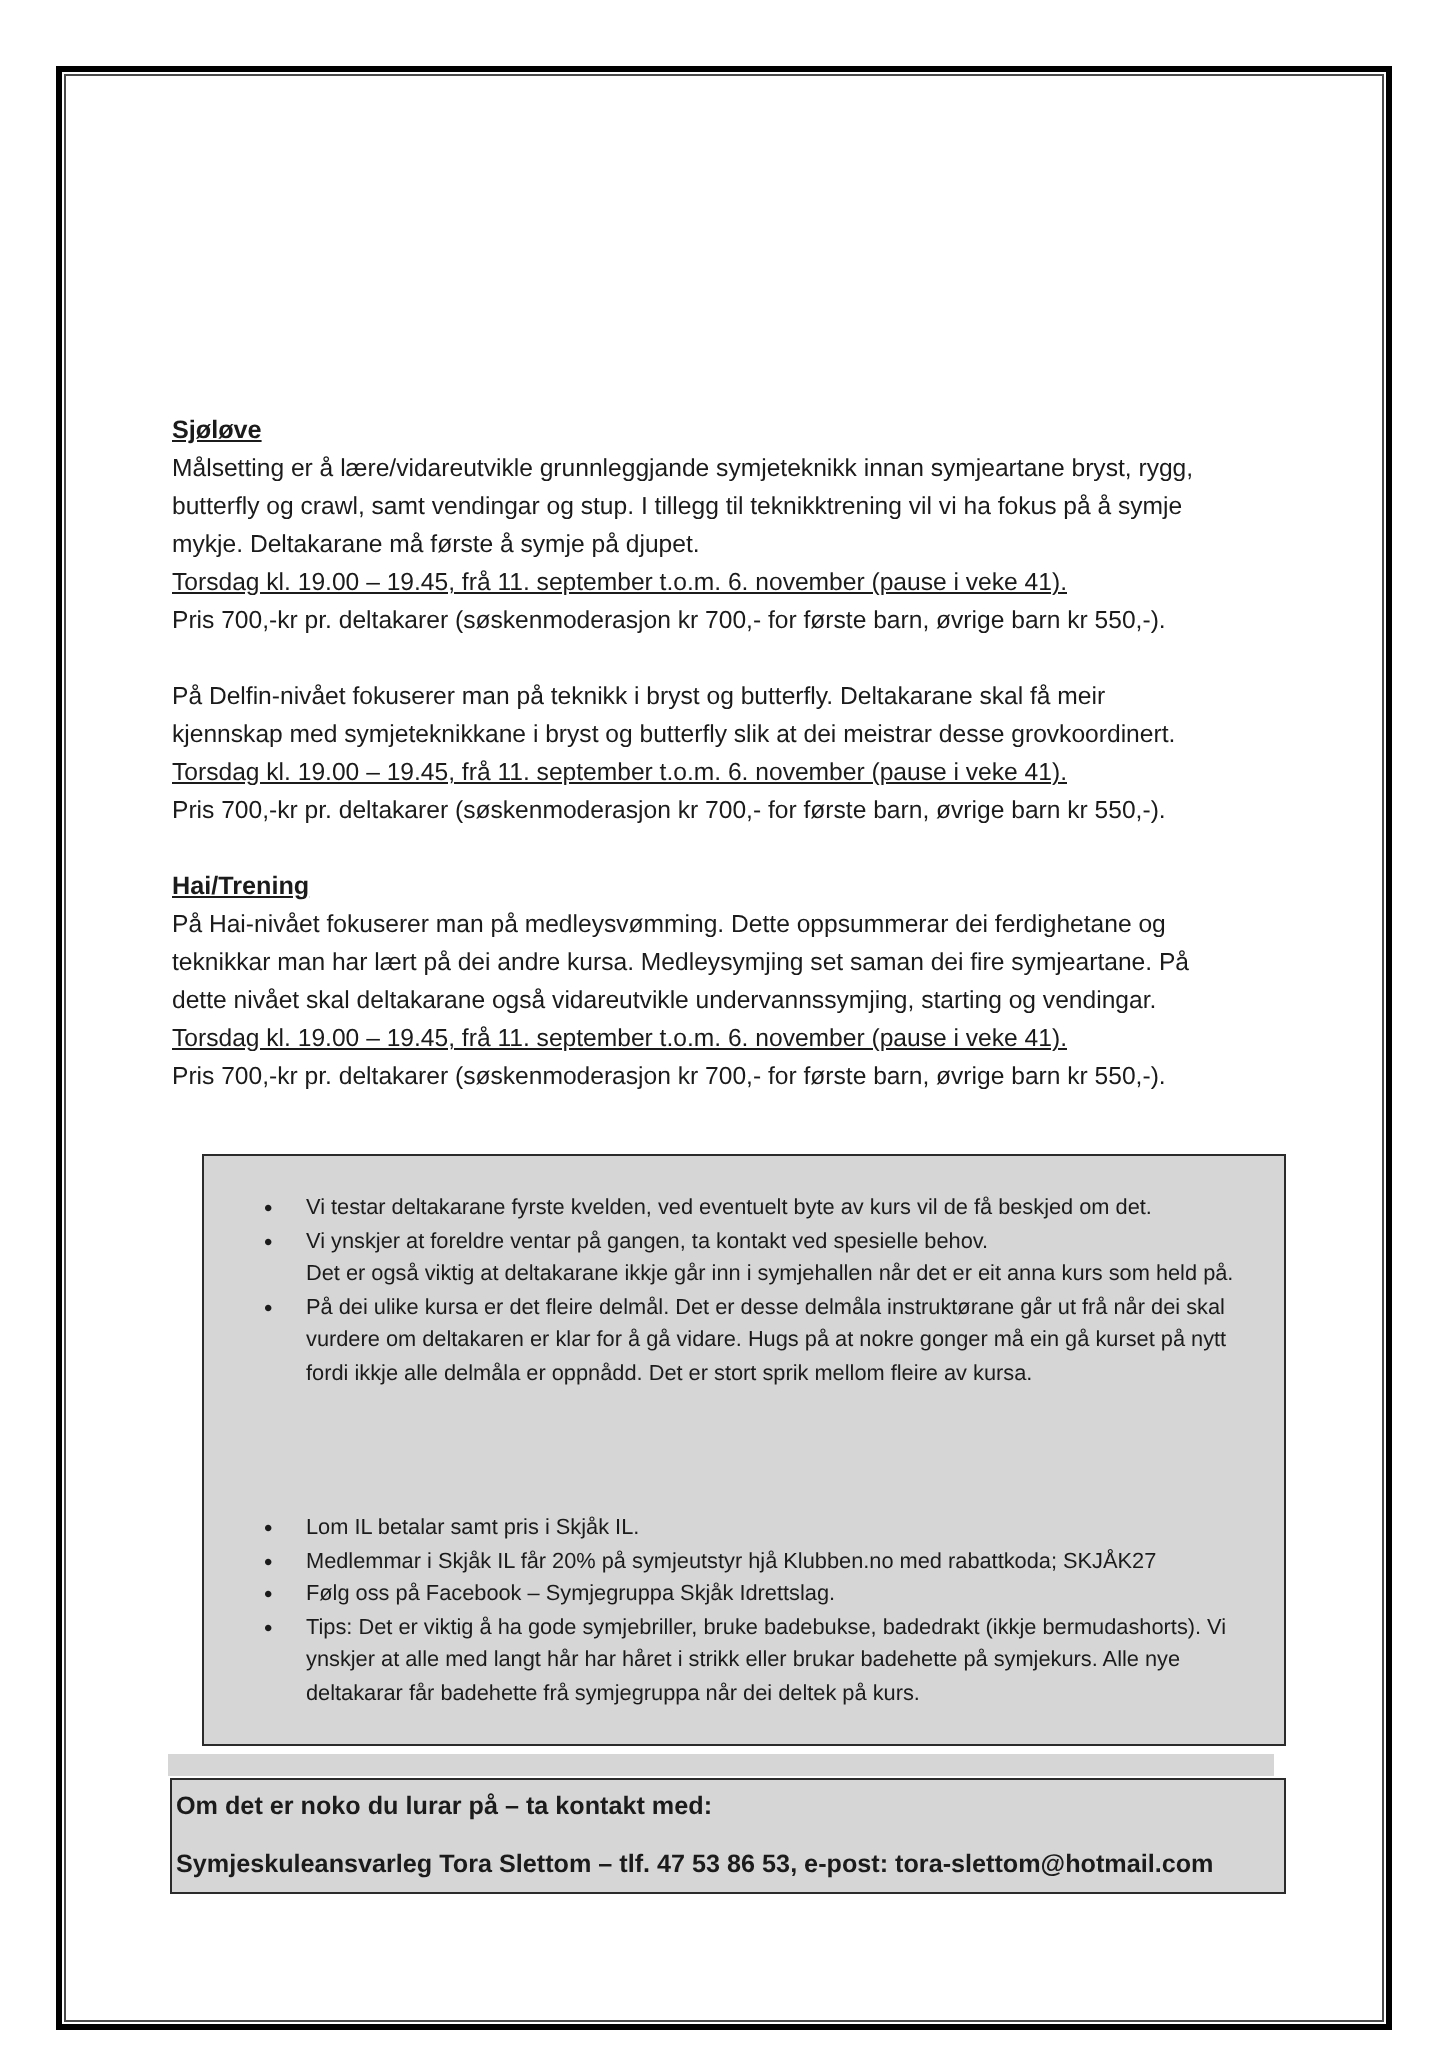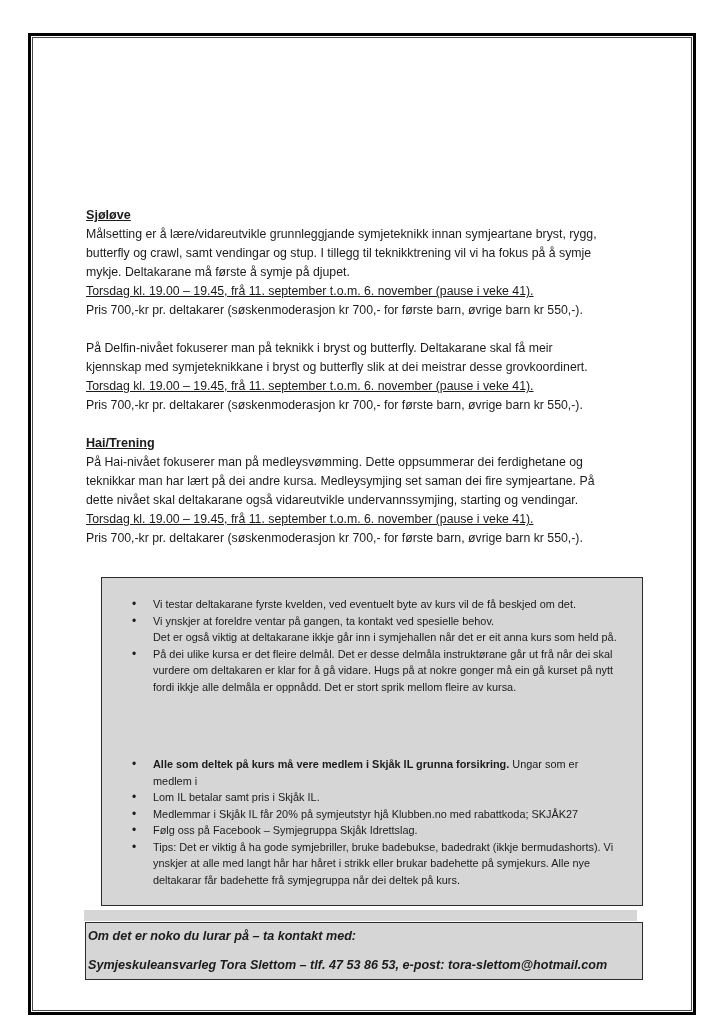--- a/index.html
+++ b/index.html
@@ -46,21 +46,21 @@
   .strip {
     margin: 4px 0 0 -2px; width: 553px; height: 11px;
     background: #d6d6d6;
   }
   .contact-box {
     box-sizing: border-box; margin: 1px 0 0 -1px; width: 558px;
     background: #d6d6d6; border: 1px solid #2b2b2b;
     padding: 5px 4px 6px 2px;
     font-weight: bold; font-size: 12.6px; line-height: 16px;
   }
-  .contact-box p { margin: 0; white-space: pre-line; font-style: italic; }
+  .contact-box p { margin: 0; white-space: pre-line; }
   .contact-box p.first { margin-bottom: 13px; }
 </style>
 </head>
 <body>
 
 <div class="page">
   <div class="frame"></div>
 
   <div class="doc">
 
@@ -93,21 +93,20 @@
       <ul>
           <li>Vi testar deltakarane fyrste kvelden, ved eventuelt byte av kurs vil de få beskjed om det.</li>
           <li>Vi ynskjer at foreldre ventar på gangen, ta kontakt ved spesielle behov.
 Det er også viktig at deltakarane ikkje går inn i symjehallen når det er eit anna kurs som held på.</li>
           <li>På dei ulike kursa er det fleire delmål. Det er desse delmåla instruktørane går ut frå når dei skal
 vurdere om deltakaren er klar for å gå vidare. Hugs på at nokre gonger må ein gå kurset på nytt
 fordi ikkje alle delmåla er oppnådd. Det er stort sprik mellom fleire av kursa.</li>
         </ul>
       <div class="info-gap"></div>
       <ul>
-          <li><b>Alle som deltek på kurs må vere medlem i Skjåk IL grunna forsikring.</b> Ungar som er medlem i</li>
           <li>Lom IL betalar samt pris i Skjåk IL.</li>
           <li>Medlemmar i Skjåk IL får 20% på symjeutstyr hjå Klubben.no med rabattkoda; SKJÅK27</li>
           <li>Følg oss på Facebook – Symjegruppa Skjåk Idrettslag.</li>
           <li>Tips: Det er viktig å ha gode symjebriller, bruke badebukse, badedrakt (ikkje bermudashorts). Vi
 ynskjer at alle med langt hår har håret i strikk eller brukar badehette på symjekurs. Alle nye
 deltakarar får badehette frå symjegruppa når dei deltek på kurs.</li>
         </ul>
     </div>
 
     <div class="strip"></div>

